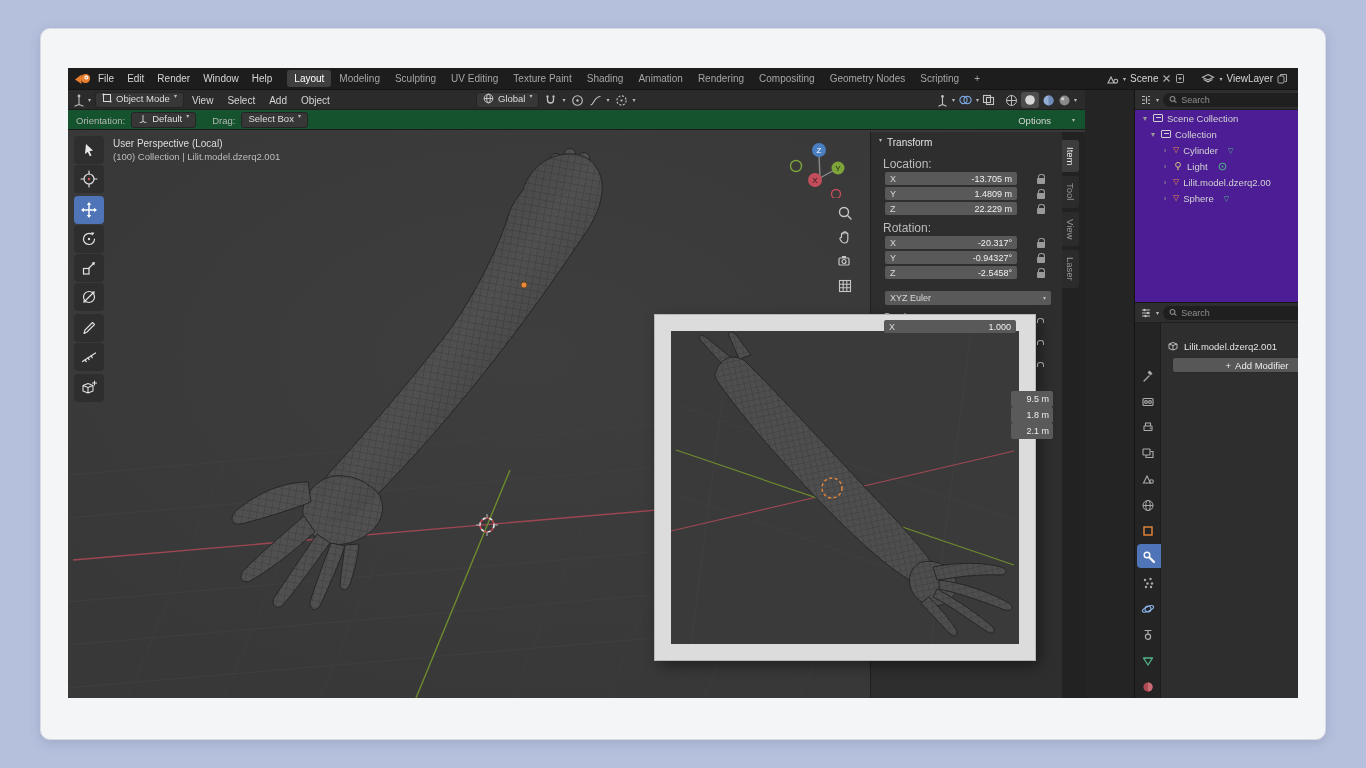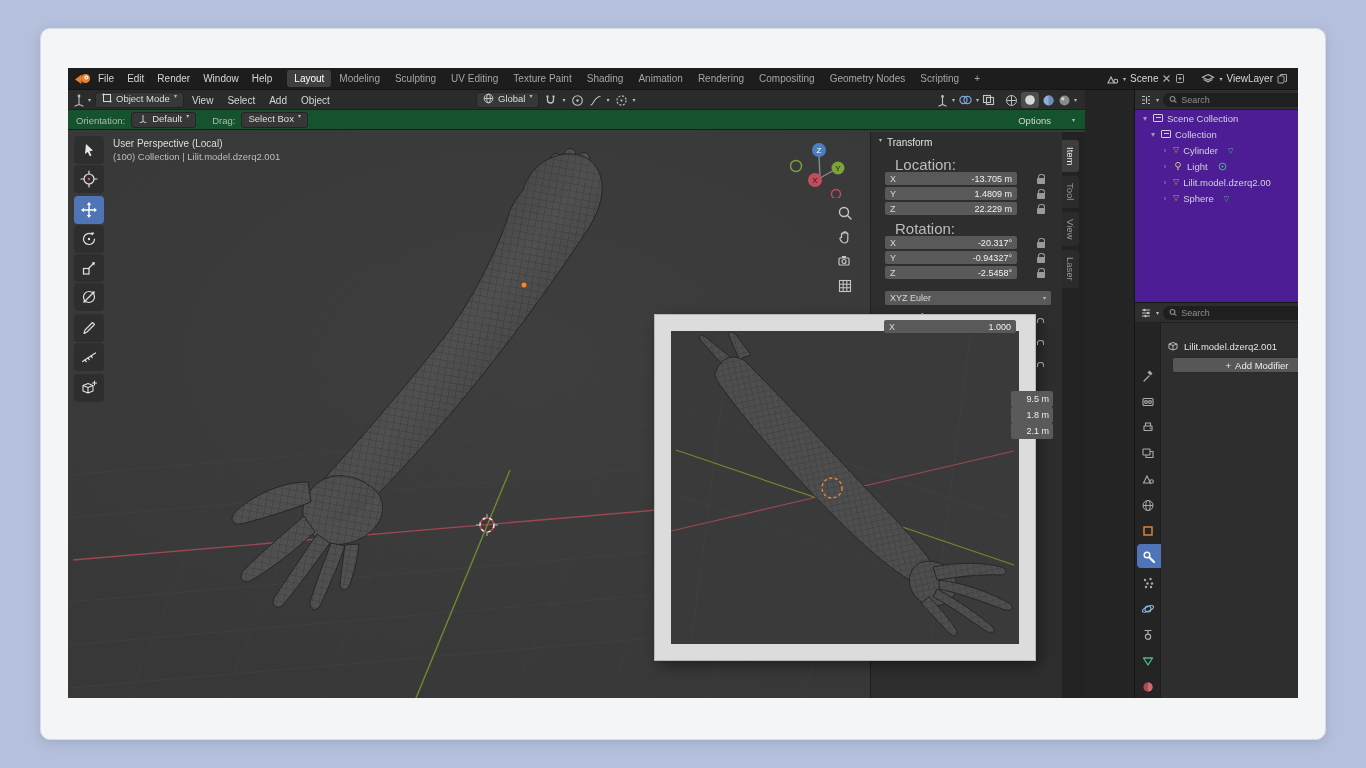--- a/index.html
+++ b/index.html
@@ -30,21 +30,21 @@
 .vinfo{position:absolute;left:45px;top:7px;line-height:13px;color:#dcdcdc;font-size:10px;z-index:2}
 .vinfo .sub{color:#bdbdbd;font-size:9.5px}
 .rail{position:absolute;left:6px;top:6px;width:30px;z-index:3}
 .tbtn{width:30px;height:28px;background:#2e2e2ee6;display:flex;align-items:center;justify-content:center;border-radius:4px;margin-bottom:1px}
 .tbtn.gap{margin-top:3px}
 .tbtn.active{background:#4f74b8}
 .navbtn{position:absolute;width:18px;height:18px;display:flex;align-items:center;justify-content:center;z-index:3}
 
 .npanel{position:absolute;left:802px;top:64px;width:192px;height:566px;background:#2e2e2e;border-left:1px solid #1f1f1f;z-index:2;padding-top:5px}
 .phead{height:14px;display:flex;align-items:flex-start;gap:5px;padding-left:8px;color:#e2e2e2;font-size:10px}
-.seclabel{color:#bcbcbc;font-size:15px;height:11px;line-height:11px;margin:8px 0 2px 24px}
+.seclabel{color:#bcbcbc;font-size:12px;height:11px;line-height:11px;margin:8px 0 2px 12px}
 .fldrow{display:flex;align-items:center;margin:0 0 2px 14px}
 .fld{display:flex;align-items:center;width:132px;height:13px;background:#595959;border-radius:2px;padding:0 5px;font-size:9px;color:#f0f0f0}
 .fld .ax{margin-right:auto;color:#d8d8d8}
 .fld.wide{width:166px;height:14px}
 .ic-lock{position:relative;width:8px;height:6px;background:#9a9a9a;border-radius:1px;margin-left:20px;margin-top:4px}
 .ic-lock::before{content:"";position:absolute;left:1px;top:-4px;width:5px;height:4px;border:1px solid #9a9a9a;border-bottom:none;border-radius:3px 3px 0 0}
 
 .ntabs{position:absolute;left:994px;top:64px;width:23px;height:566px;background:#222;z-index:2;display:flex;flex-direction:column;align-items:flex-start;padding-top:8px;gap:4px}
 .vtab{writing-mode:vertical-rl;font-size:9.5px;color:#979797;background:#2b2b2b;padding:7px 3px;border-radius:0 3px 3px 0}
 .vtab.active{background:#3d3d3d;color:#eaeaea}

